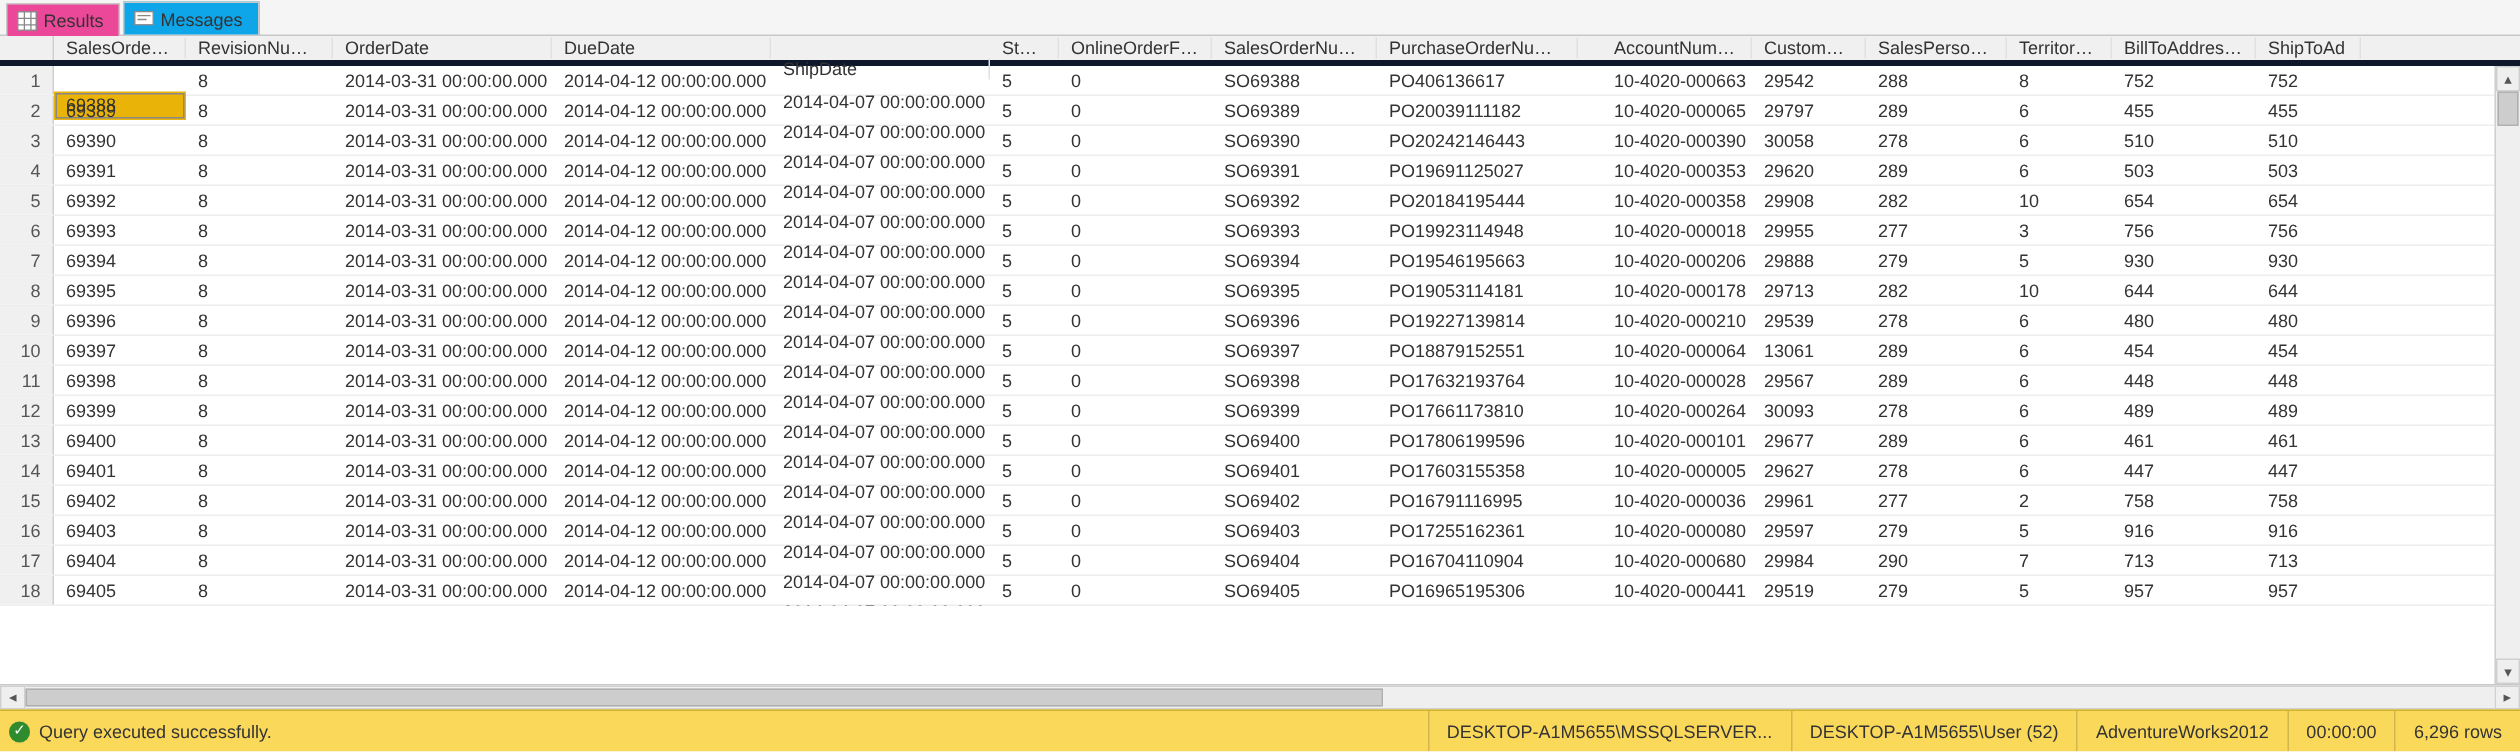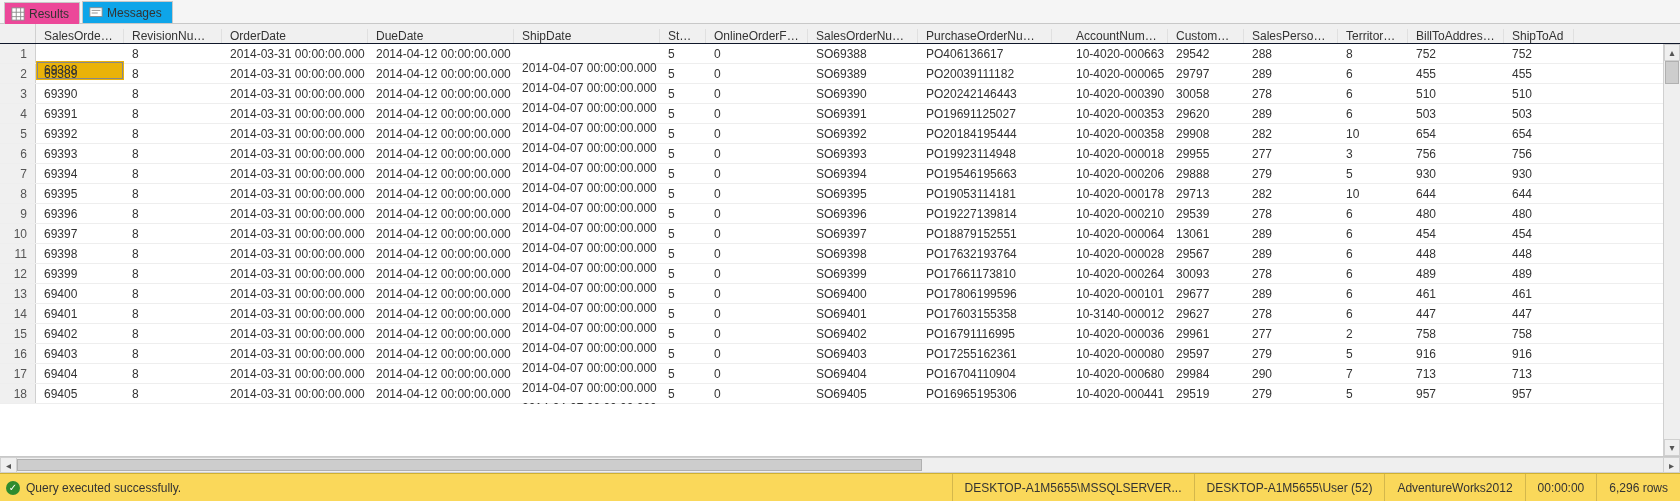--- a/index.html
+++ b/index.html
@@ -50,22 +50,21 @@
     overflow: hidden;
   }
   .grid-header, .grid-row {
     display: flex;
     height: 20px;
     align-items: center;
     white-space: nowrap;
   }
   .grid-header {
     background: #f0f0f0;
-    border-bottom: 1px solid #0f172a;
-    align-items: flex-end;
+    border-bottom: 4px solid #0f172a;
   }
   .grid-header .hcell {
     padding: 0 8px;
     font-size: 12px;
     border-right: 1px solid #e0e0e0;
     overflow: hidden;
     text-overflow: ellipsis;
   }
   .rownum-col {
     width: 36px;
@@ -489,21 +488,21 @@
         <div class="rownum-col c0">14</div>
         <div class="cell c1">69401</div>
         <div class="cell c2">8</div>
         <div class="cell c3">2014-03-31 00:00:00.000</div>
         <div class="cell c4">2014-04-12 00:00:00.000</div>
         <div class="cell c5">2014-04-07 00:00:00.000</div>
         <div class="cell c6">5</div>
         <div class="cell c7">0</div>
         <div class="cell c8">SO69401</div>
         <div class="cell c9">PO17603155358</div>
-        <div class="cell c10">10-3140-000012</div>
+        <div class="cell c10">10-4020-000005</div>
         <div class="cell c11">29627</div>
         <div class="cell c12">278</div>
         <div class="cell c13">6</div>
         <div class="cell c14">447</div>
         <div class="cell c15">447</div>
       </div>
       <div class="grid-row">
         <div class="rownum-col c0">15</div>
         <div class="cell c1">69402</div>
         <div class="cell c2">8</div>

